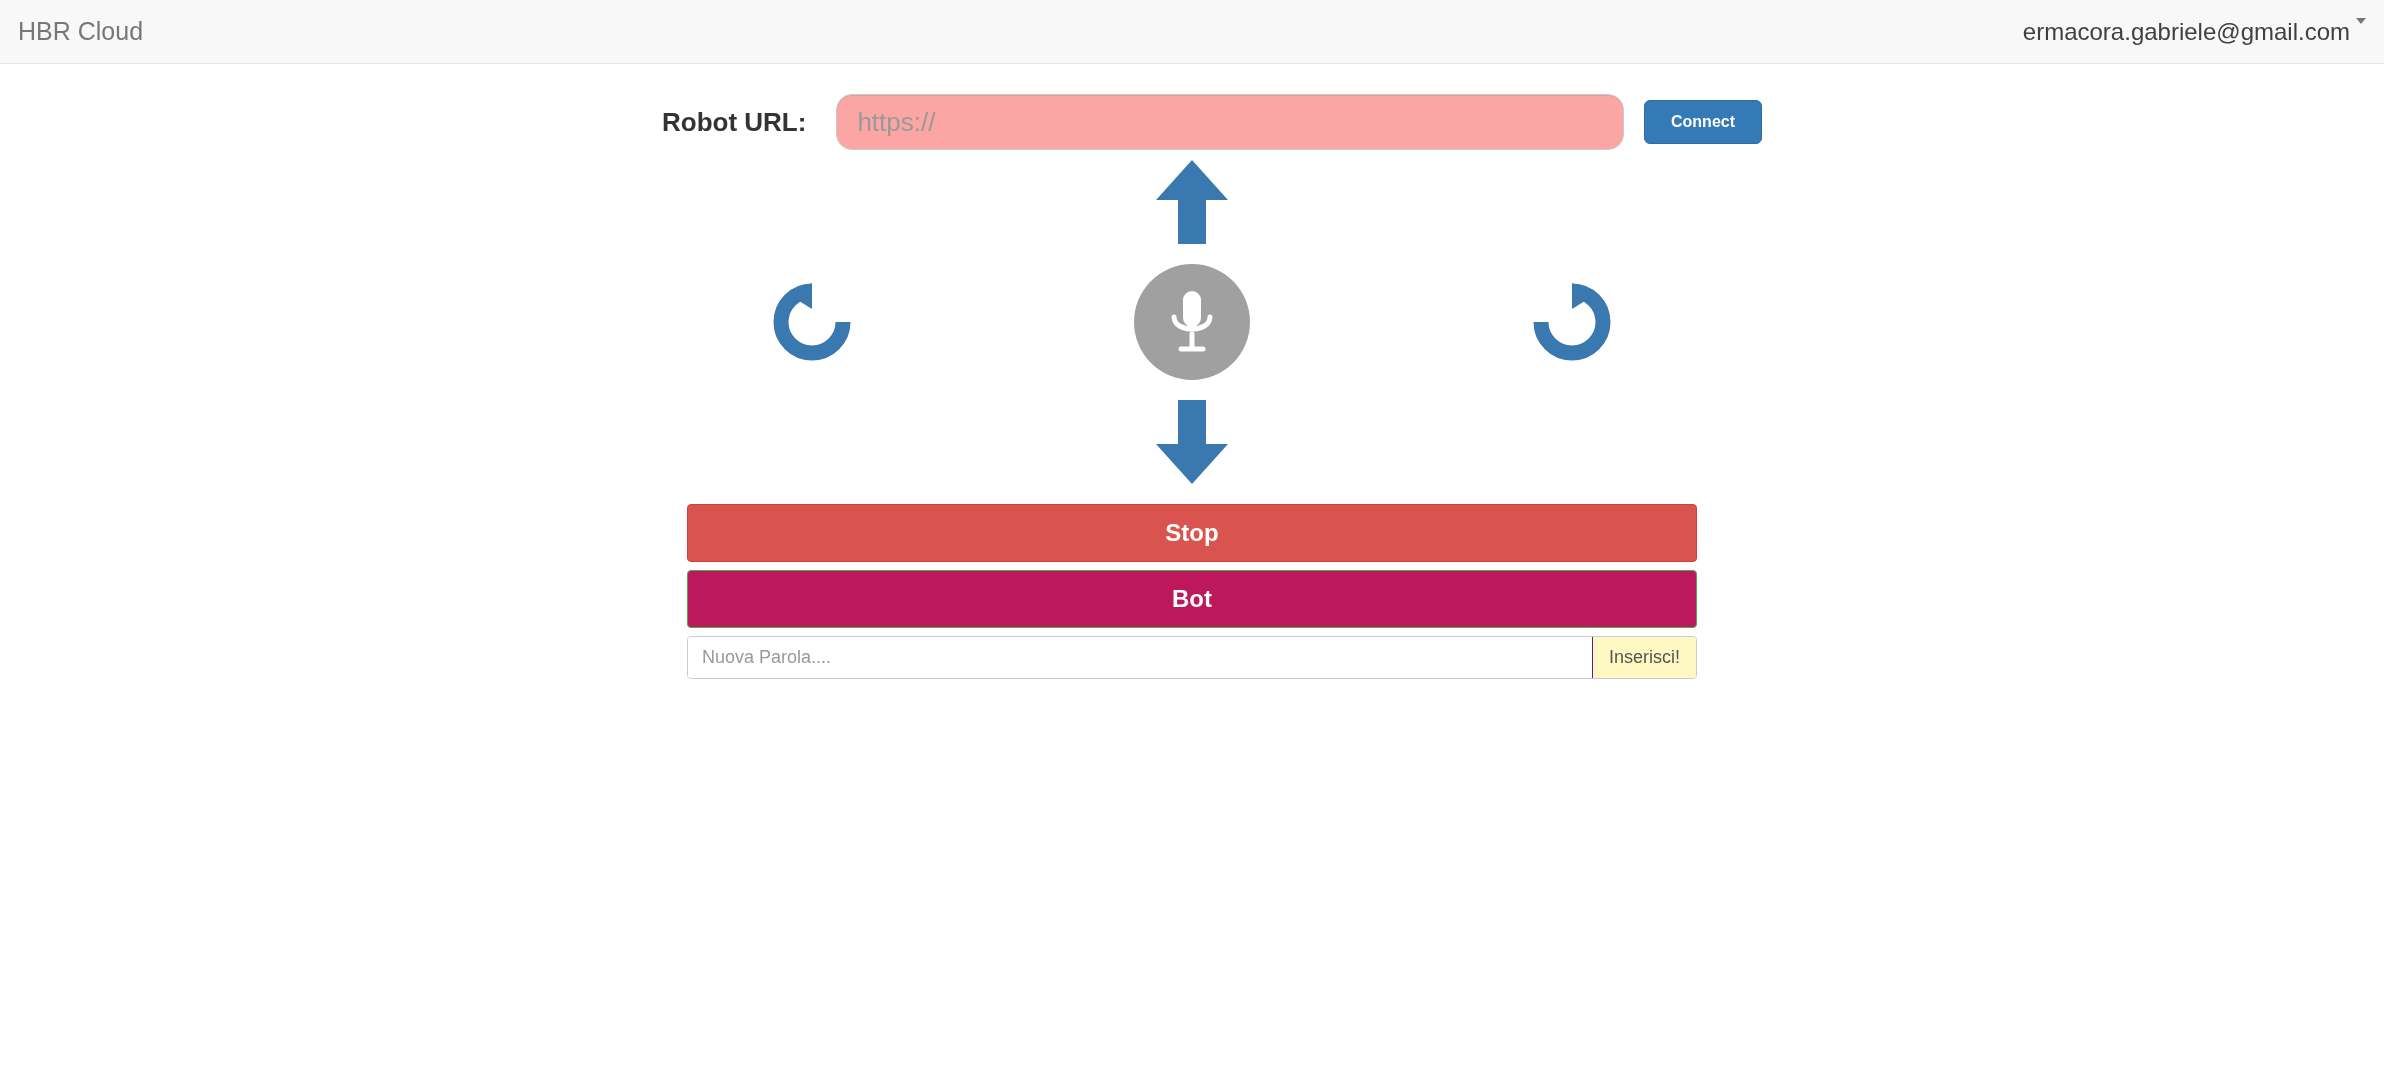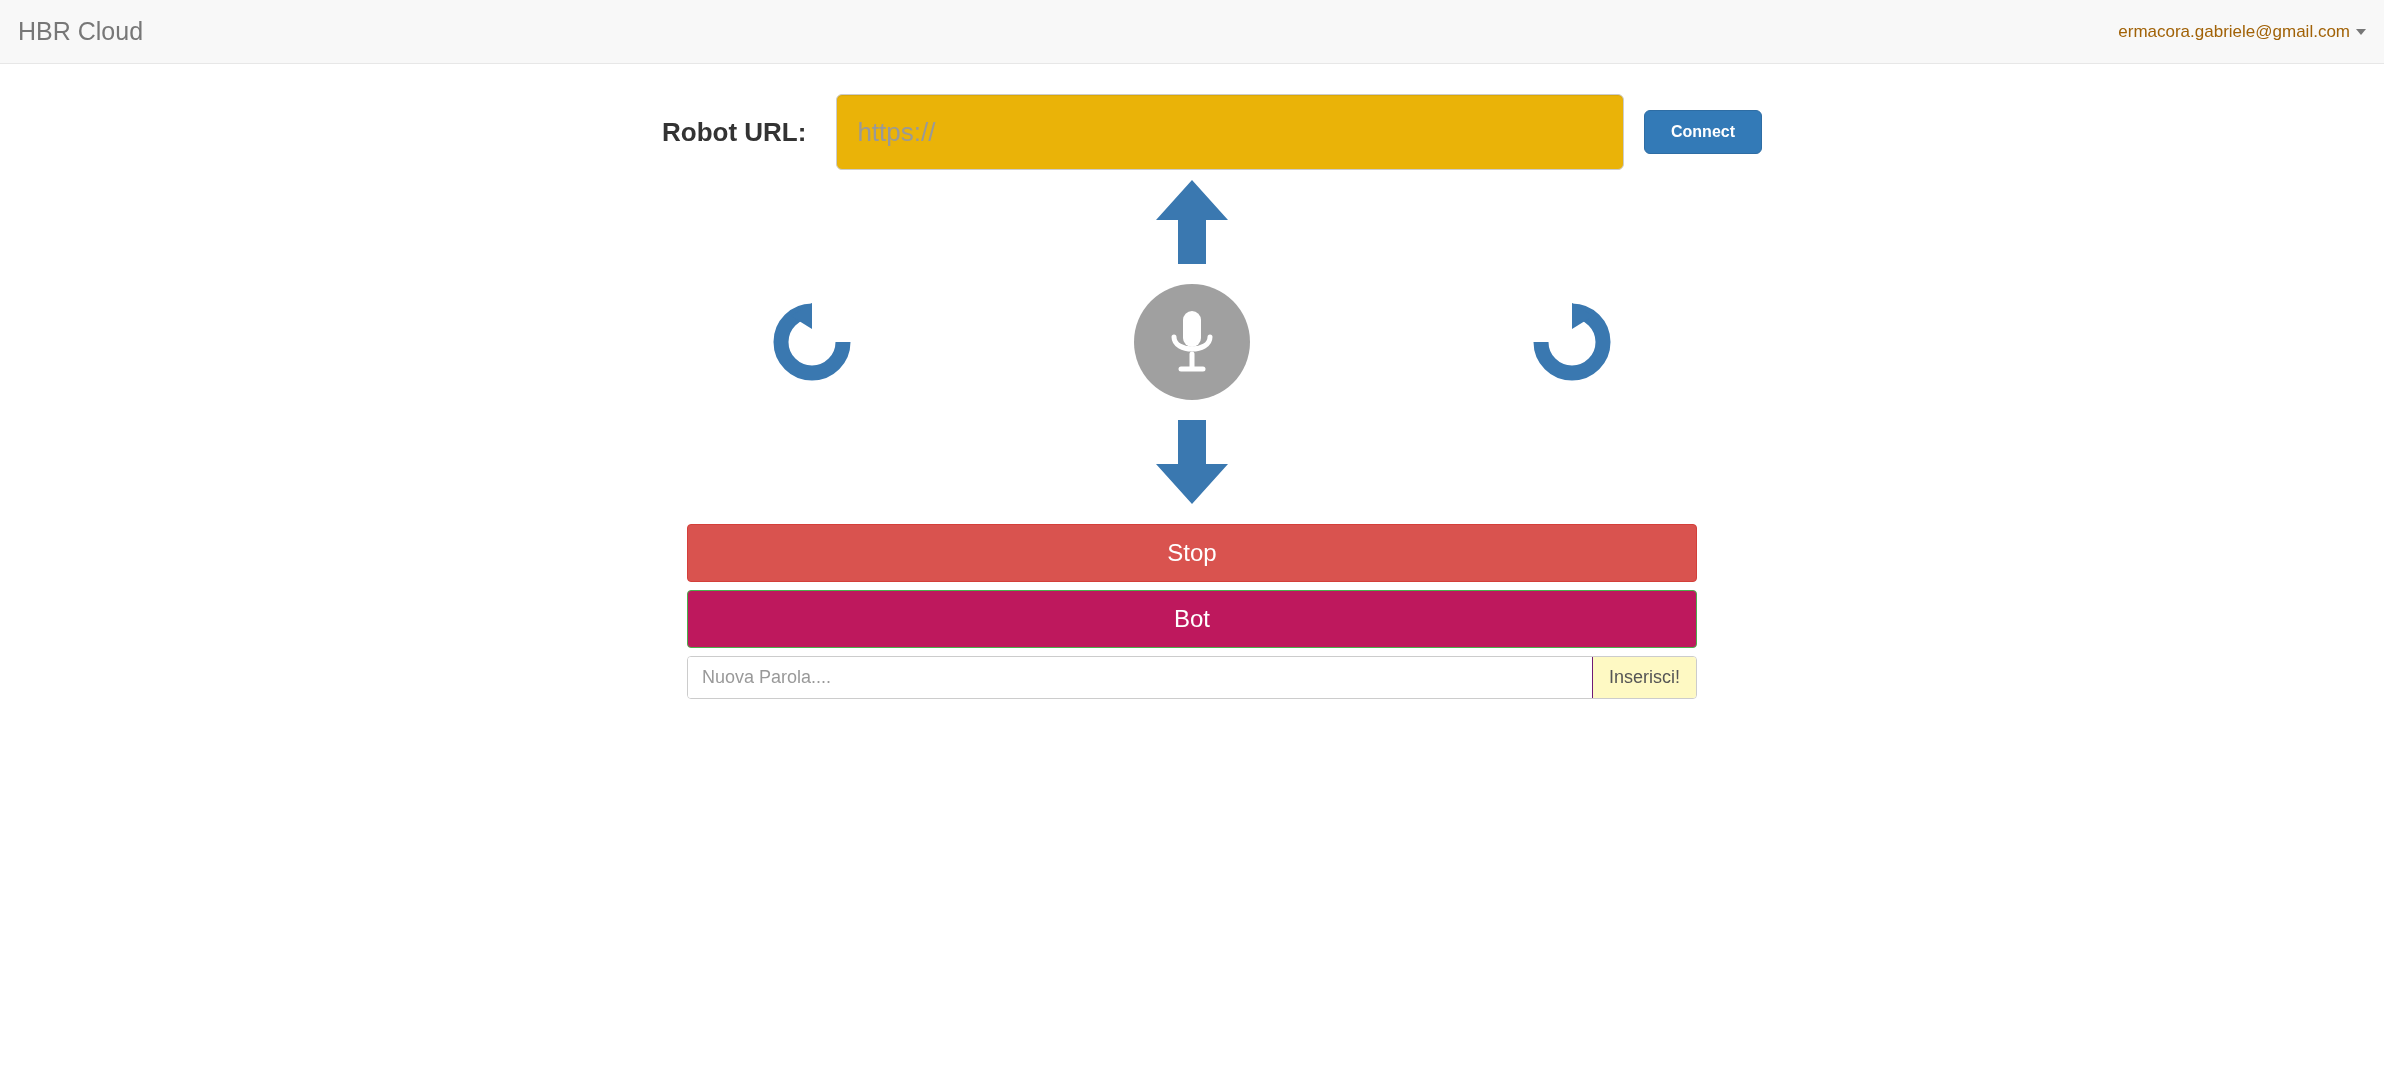--- a/index.html
+++ b/index.html
@@ -41,23 +41,23 @@
     background: #e7e7e7;
     color: #555;
   }
   .navbar-nav li .caret {
     display: inline-block;
     margin-left: 6px;
   }
   .navbar-right {
     margin-left: auto;
     display: flex;
-    align-items: center;
-    color: #a16207;
-    font-size: 17px;
+    align-items: flex-start;
+    color: #404040;
+    font-size: 24px;
     cursor: pointer;
   }
   .navbar-right .caret { margin-left: 6px; }
   .caret svg { display: block; }
 
   .container {
     max-width: 1170px;
     margin: 0 auto;
     padding: 30px 15px 0;
   }
@@ -69,27 +69,27 @@
   .form-label {
     font-size: 26px;
     font-weight: 700;
     color: #333;
     white-space: nowrap;
     padding-left: 40px;
     padding-right: 10px;
   }
   .form-input {
     flex: 1;
-    height: 76px;
+    height: 56px;
     padding: 10px 20px;
     font-size: 26px;
     color: #555;
-    background: #eab308;
+    background: #fca5a5;
     border: 1px solid #ccc;
-    border-radius: 6px;
+    border-radius: 16px;
     outline: none;
     box-shadow: inset 0 1px 1px rgba(0,0,0,0.075);
   }
   .form-input::placeholder { color: #999; }
   .btn-connect {
     background: #337ab7;
     color: #fff;
     border: 1px solid #2e6da4;
     font-size: 16px;
     font-weight: 700;
@@ -126,21 +126,21 @@
   .cell-left  { grid-column: 1; grid-row: 2; }
   .cell-mic   { grid-column: 2; grid-row: 2; }
   .cell-right { grid-column: 3; grid-row: 2; }
   .cell-down  { grid-column: 2; grid-row: 3; }
 
   .btn-block {
     display: block;
     width: 100%;
     text-align: center;
     font-size: 24px;
-    font-weight: 400;
+    font-weight: 700;
     color: #fff;
     padding: 14px 0;
     border-radius: 4px;
     cursor: pointer;
     border: 1px solid transparent;
     margin-bottom: 8px;
   }
   .btn-danger { background: #d9534f; border-color: #d43f3a; }
   .btn-success { background: #be185d; border-color: #4cae4c; }
 

